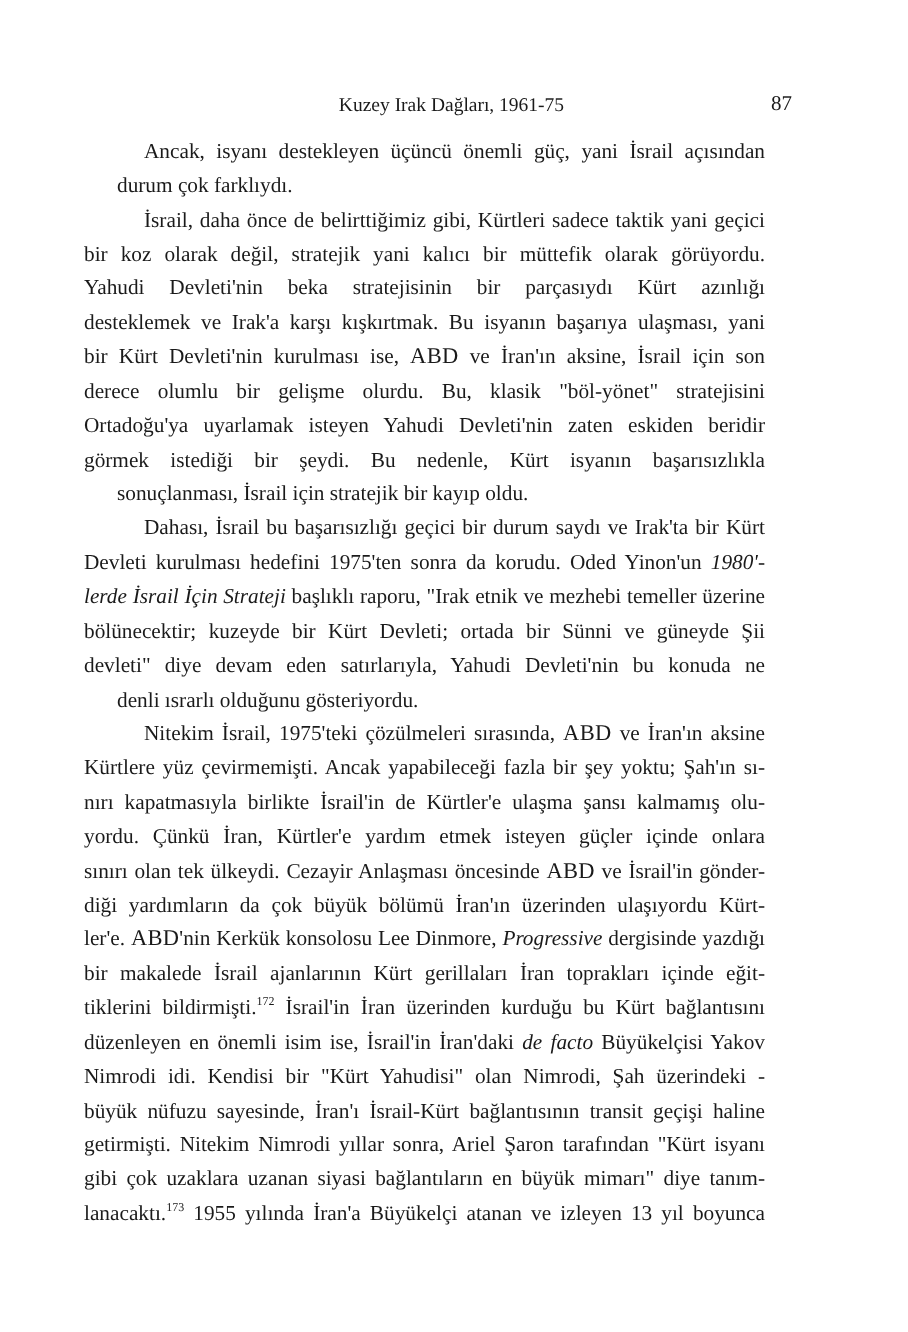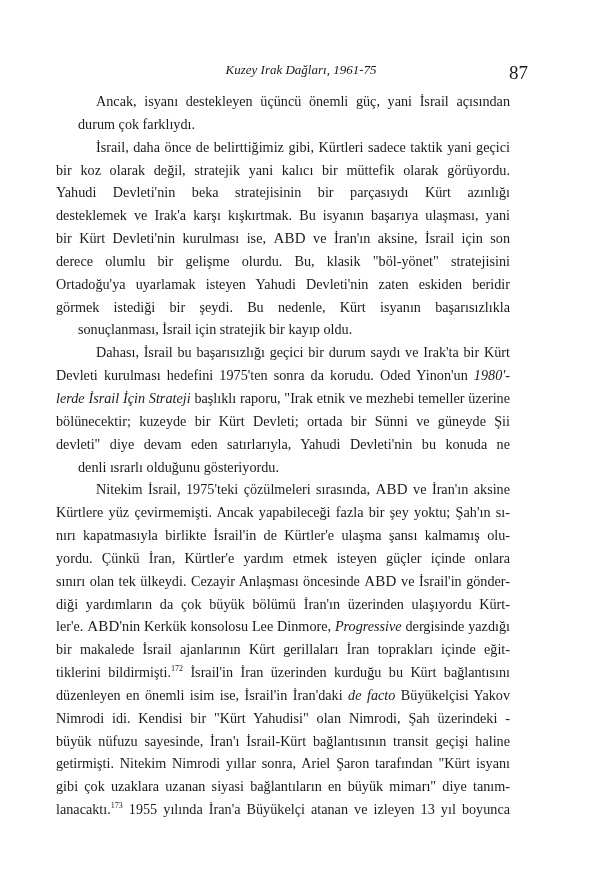--- a/index.html
+++ b/index.html
@@ -1,20 +1,20 @@
 <!DOCTYPE html>
 <html><head>
 <meta charset="utf-8">
 <style>
   html, body { margin:0; padding:0; background:#ffffff; }
   body { width:605px; height:888px; position:relative; overflow:hidden;
          font-family:"Liberation Serif","DejaVu Serif",serif; color:#1a1a1a; }
   .header { position:absolute; top:62px; left:74px; width:454px; height:20px; }
-  .running-title { position:absolute; left:0; right:0; text-align:center; font-style:italic; font-size:13px; }
-  .page-number { position:absolute; right:0; top:0; font-size:19px; }
+  .running-title { position:absolute; left:0; right:0; text-align:center; font-size:13px; }
+  .page-number { position:absolute; right:0; top:0; font-size:14px; }
   .body { position:absolute; top:90px; left:56px; width:454px; font-size:14.2px; line-height:22.85px; }
   .line { display:block; white-space:nowrap; text-align:justify; text-align-last:justify; height:22.85px; }
   .line.last { text-align-last:left;margin-left:22px; }
   .line.indent { padding-left:40px; }
   .sc { font-size:15px; letter-spacing:0.2px; }
   sup { font-size:8px; line-height:0; vertical-align:6px; }
   i { font-style:italic; }
 </style>
 </head>
 <body>

